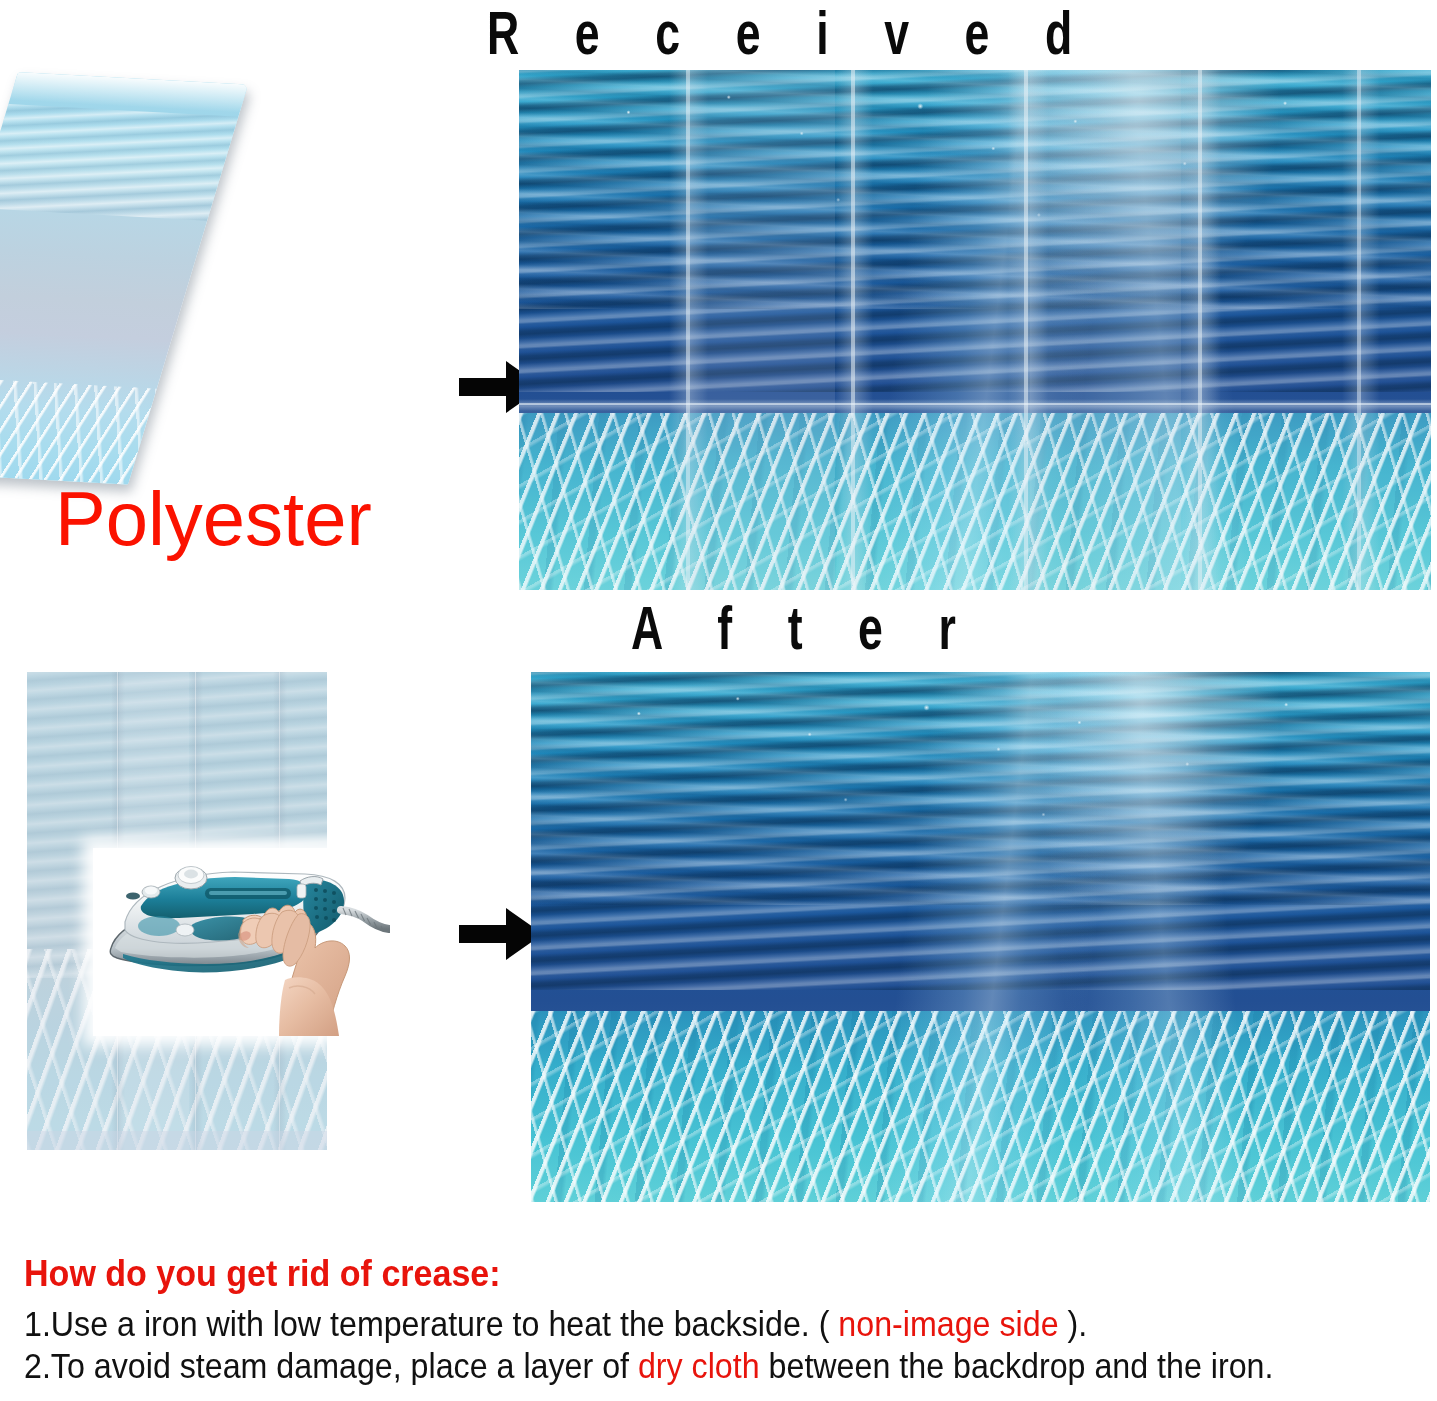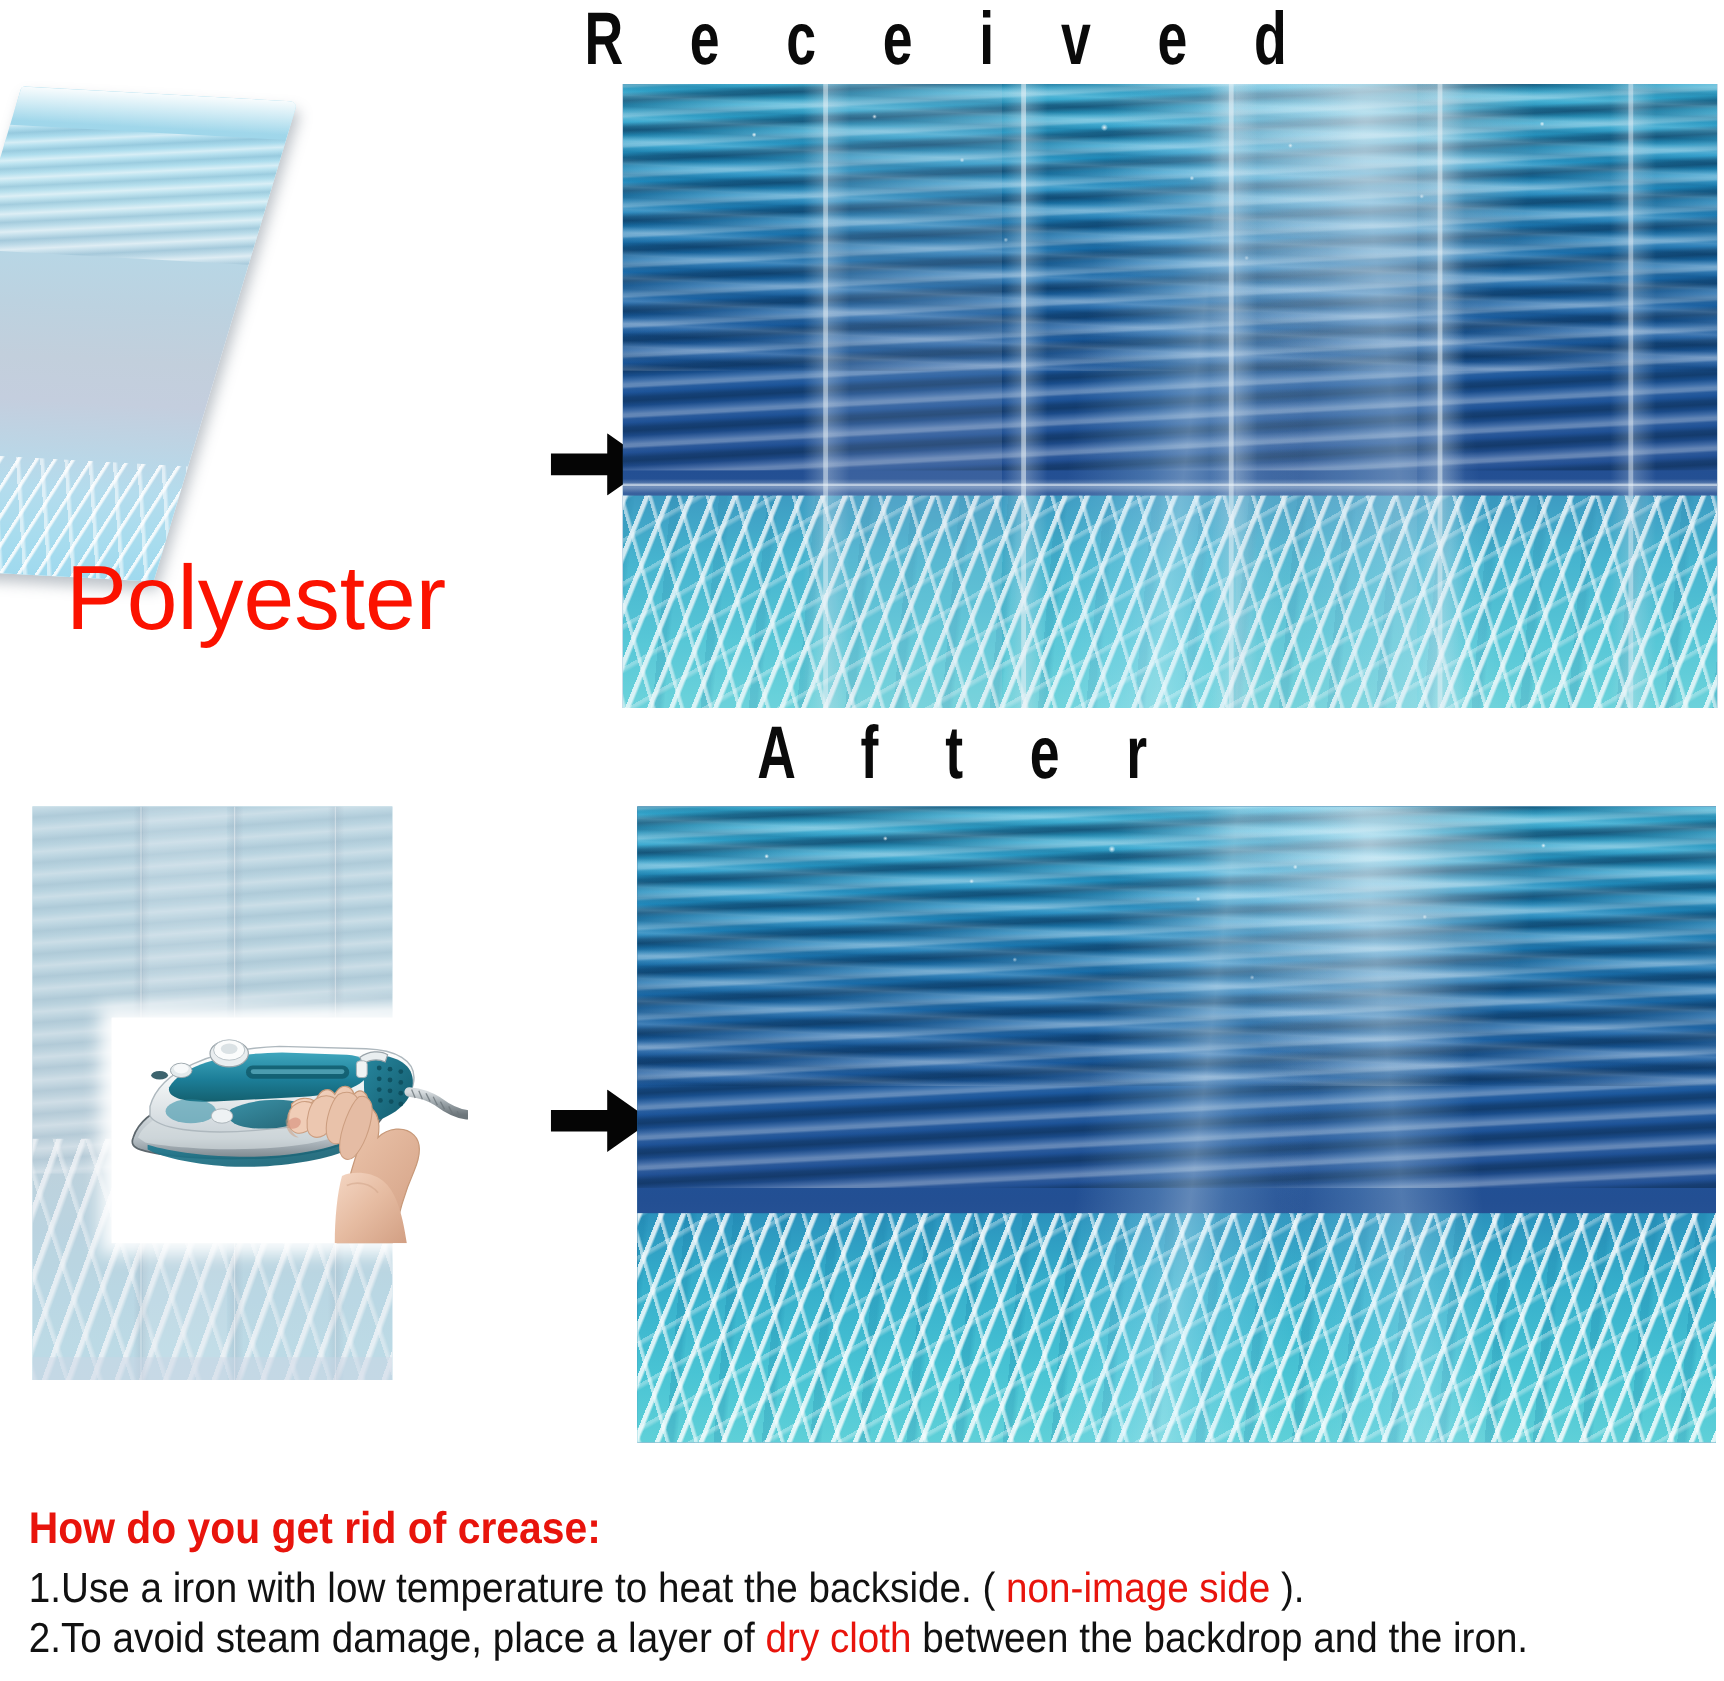--- a/index.html
+++ b/index.html
@@ -136,21 +136,21 @@
         rgba(255,255,255,0) 4px, rgba(255,255,255,0) 14px),
       repeating-linear-gradient(70deg,
         rgba(255,255,255,.55) 0px, rgba(255,255,255,.55) 2px,
         rgba(255,255,255,0) 4px, rgba(255,255,255,0) 19px);
   }
   #swatch .fab-top-hi{
     position:absolute;left:0;right:0;top:0;height:7%;
     background:linear-gradient(to bottom, rgba(255,255,255,.92), rgba(255,255,255,0));
   }
   #polyester-label{
-    position:absolute;left:55px;top:461px;
+    position:absolute;left:55px;top:481px;
     font-size:76px;color:#fb1200;line-height:1;white-space:nowrap;
     font-family:"Liberation Sans","DejaVu Sans",sans-serif;
   }
 
   
   #backside{
     position:absolute;left:27px;top:672px;width:300px;height:478px;
     overflow:hidden;
     background:
       linear-gradient(to bottom,

